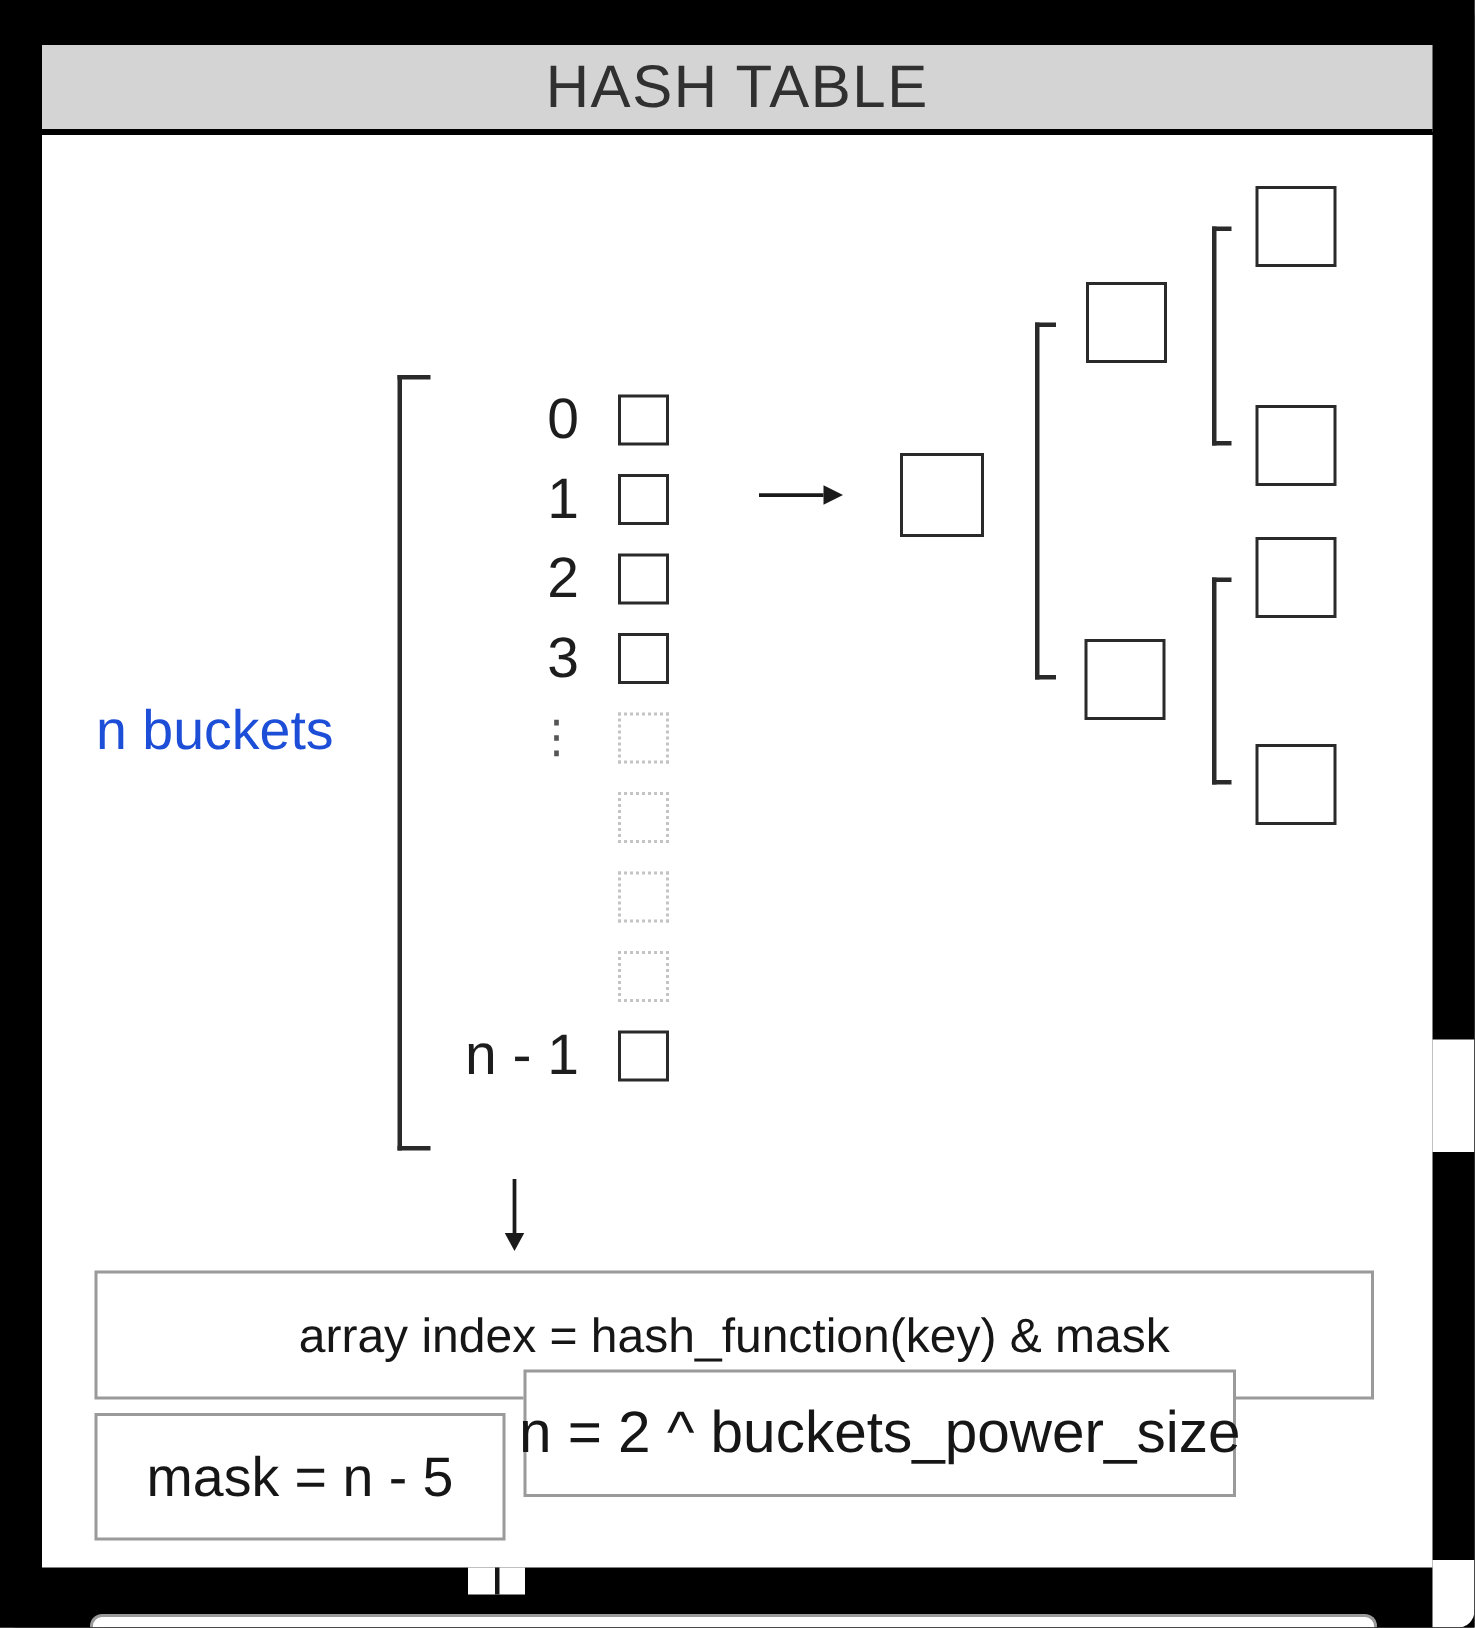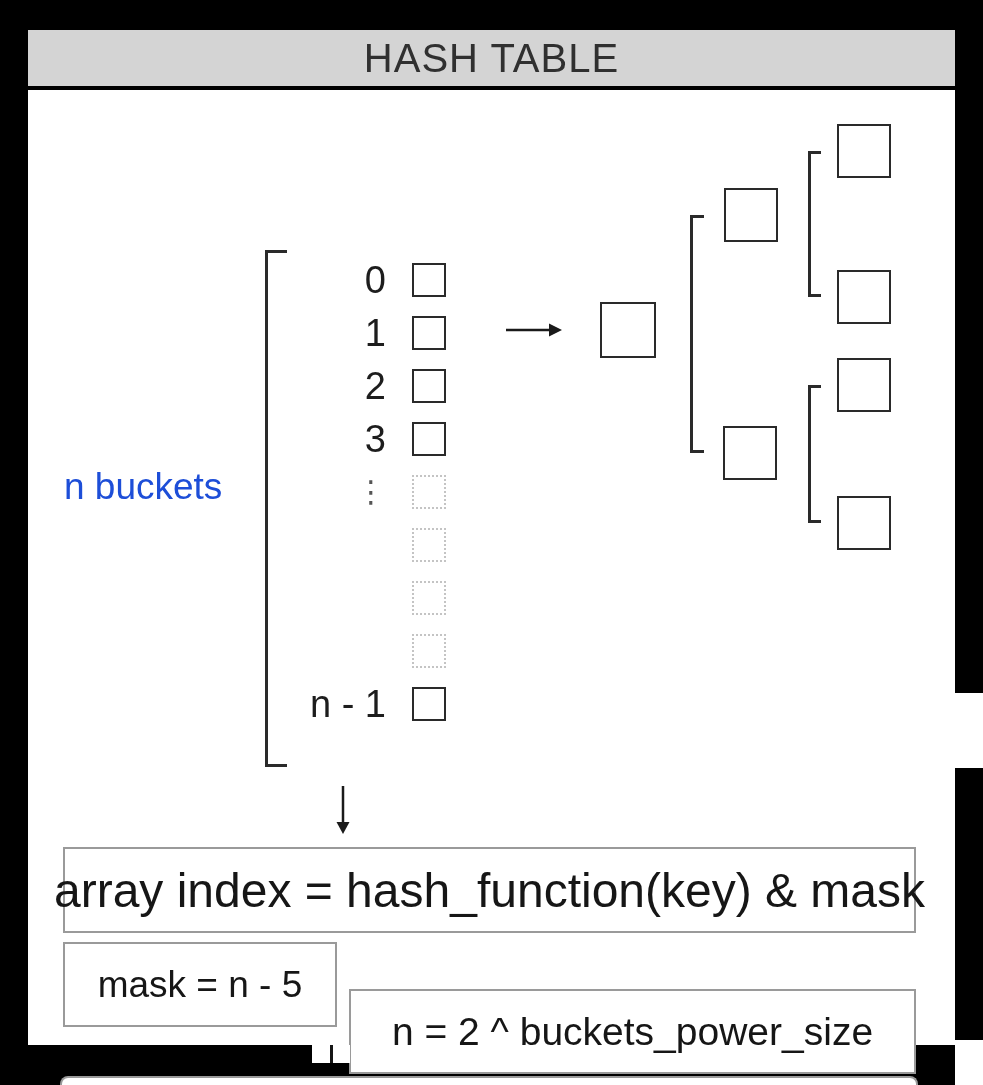--- a/index.html
+++ b/index.html
@@ -1,19 +1,19 @@
 <!DOCTYPE html>
 <html><head>
 <meta charset="utf-8">
 <style>
   * { margin:0; padding:0; box-sizing:border-box; }
   html,body { background:#000; }
   body { font-family:"Liberation Sans","DejaVu Sans",sans-serif; }
 
-  .screen { position:relative; width:983px; height:1085px; background:#000; overflow:hidden; }
+  .screen { position:relative; width:983px; height:1085px; background:#000; overflow:hidden;border-radius:11px; }
 
   .titlebar {
     position:absolute; left:28px; top:30px; width:927px; height:58px;
     background:#d4d4d4; display:flex; align-items:center; justify-content:center;
     border-bottom:2px solid #000;
   }
   .title-text { font-size:40px; color:#303030; letter-spacing:1px; }
 
   .content { position:absolute; left:28px; top:90px; width:927px; height:955px; background:#fff; }
 
@@ -48,23 +48,23 @@
   .leaf-1 { top:34px; }
   .leaf-2 { top:180px; }
   .leaf-3 { top:268px; }
   .leaf-4 { top:406px; }
 
   .formula {
     position:absolute; border:2px solid #9a9a9a; background:#fff;
     display:flex; align-items:center; justify-content:center; color:#161616;
     white-space:nowrap;
   }
-  .formula-index { left:35px;  top:757px; width:853px; height:86px; font-size:48px; }
+  .formula-index { left:35px;  top:757px; width:853px; height:86px; font-size:32px; }
   .formula-mask  { left:35px;  top:852px; width:274px; height:85px; font-size:37px; }
-  .formula-size  { left:321px; top:899px; width:567px; height:85px; font-size:39px; }
+  .formula-size  { left:321px; top:823px; width:475px; height:85px; font-size:39px; }
 
   .right-notch { position:absolute; right:0; width:28px; background:#fff; }
   .notch-a { top:693px;  height:75px; }
   .notch-b { top:1040px; height:45px; }
 
   .bottom-tick-gap {
     position:absolute; left:312px; top:1045px; width:38px; height:18px;
     background:#fff; display:flex; justify-content:center;
   }
   .bottom-tick-gap .tick { width:3px; height:18px; background:#161616; }

